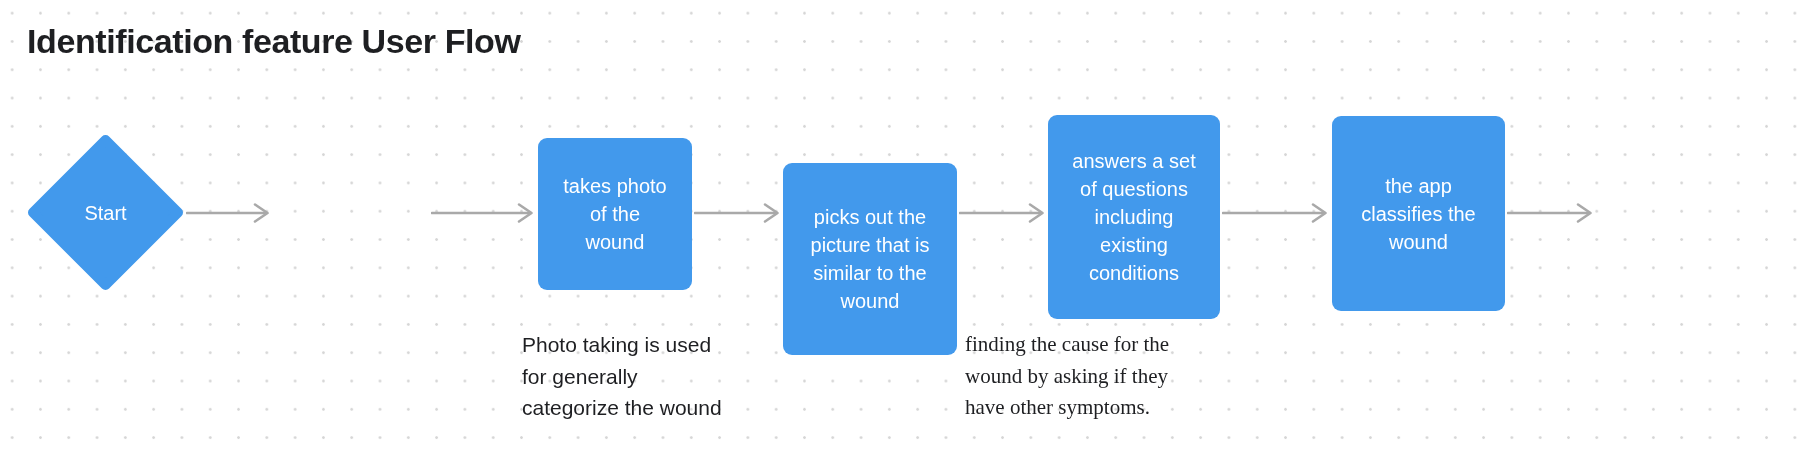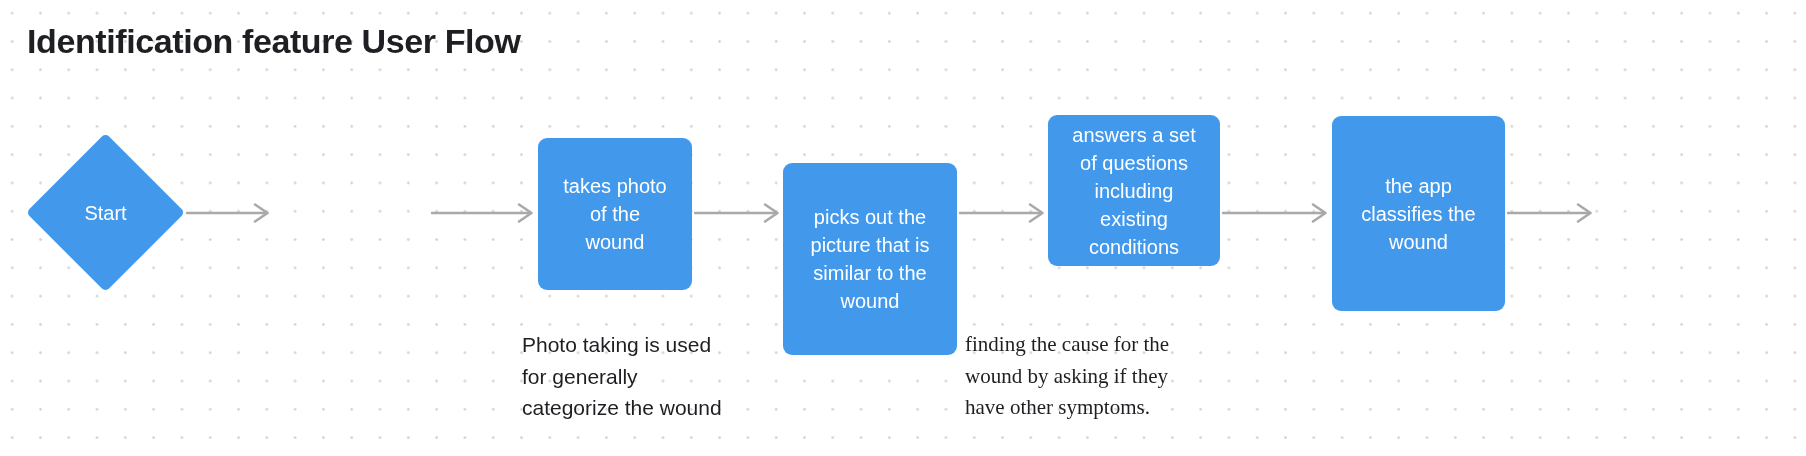--- a/index.html
+++ b/index.html
@@ -35,21 +35,21 @@
     border-radius:9px;
     display:flex;align-items:center;justify-content:center;
     color:var(--node-text);
     font-size:20px;line-height:28px;
     text-align:center;
     white-space:pre-line;
   }
   .n1{left:273px;top:138px;width:155px;height:151px;}
   .n2{left:538px;top:138px;width:154px;height:152px;}
   .n3{left:783px;top:117px;width:174px;height:192px;margin-top:46px;}
-  .n4{left:1048px;top:115px;width:172px;height:151px;}
+  .n4{left:1048px;top:115px;width:172px;height:204px;}
   .n5{left:1332px;top:116px;width:173px;height:195px;}
   .n6{left:1597px;top:116px;width:171px;height:195px;}
   
   .diamond-wrap{
     position:absolute;left:25px;top:132px;width:161px;height:161px;
   }
   .diamond-wrap svg{position:absolute;inset:0;display:block;}
   .diamond-wrap .node-label{
     position:absolute;inset:0;
     display:flex;align-items:center;justify-content:center;

